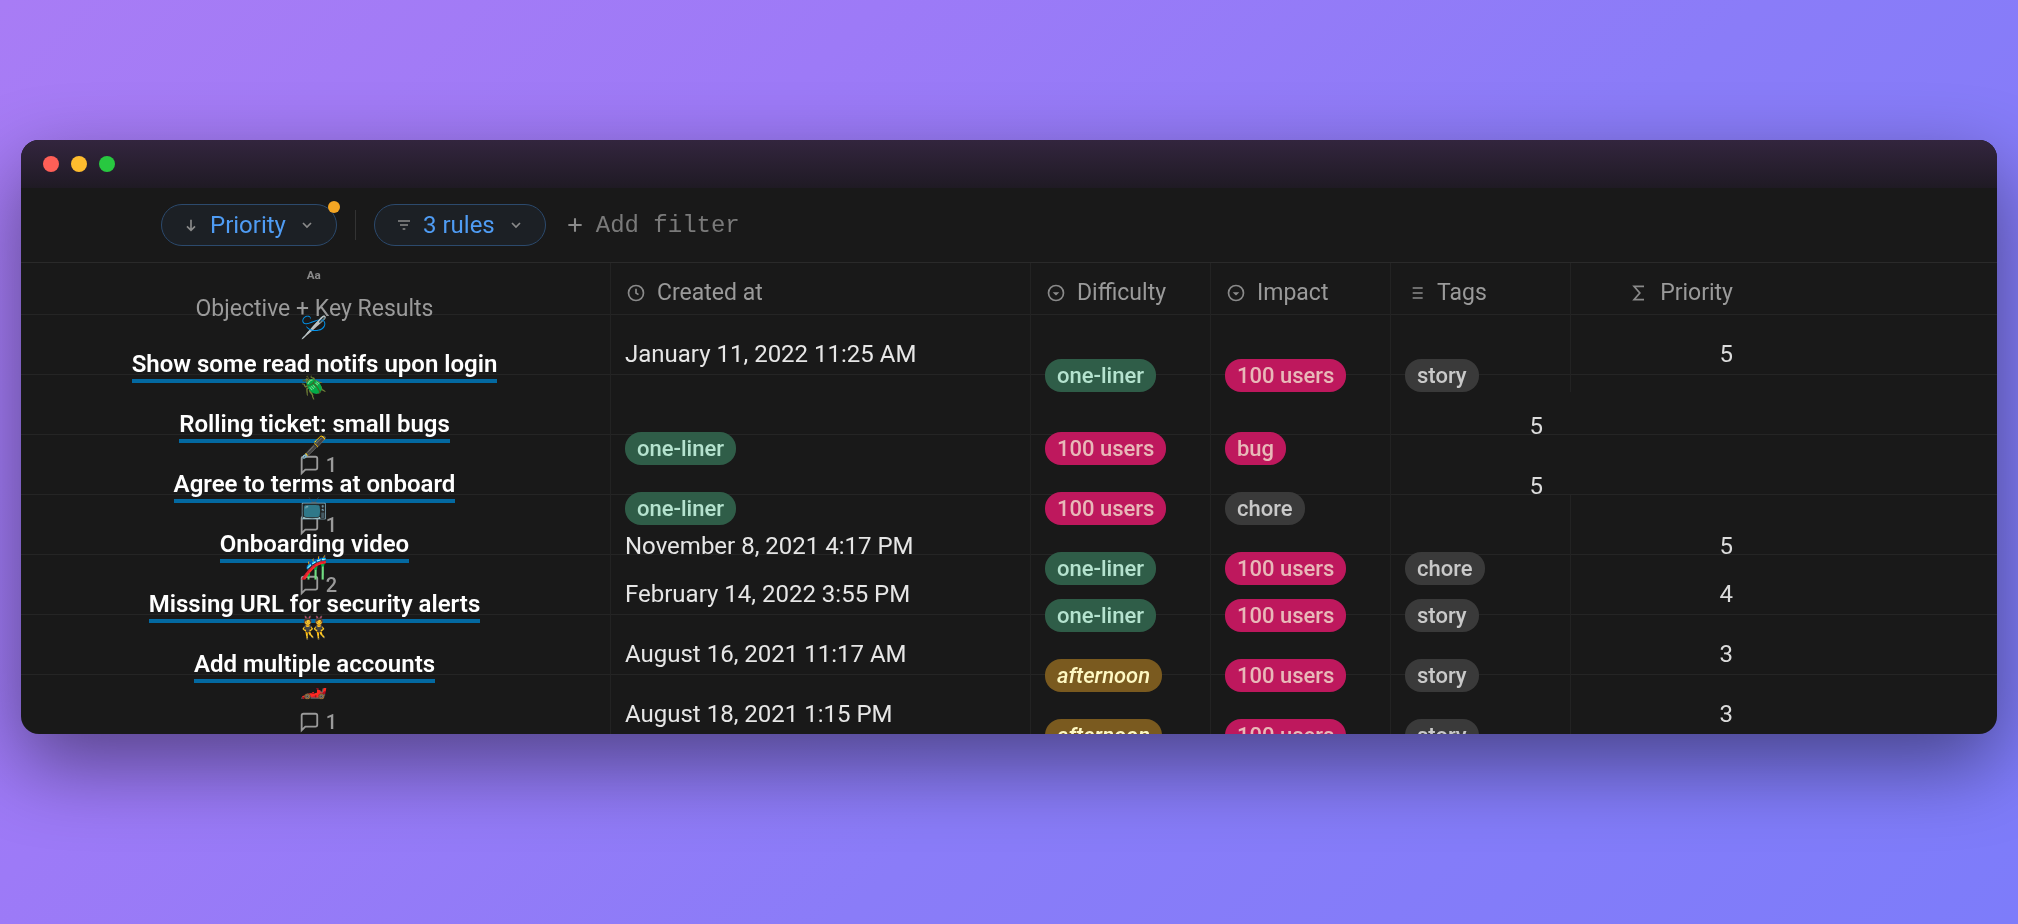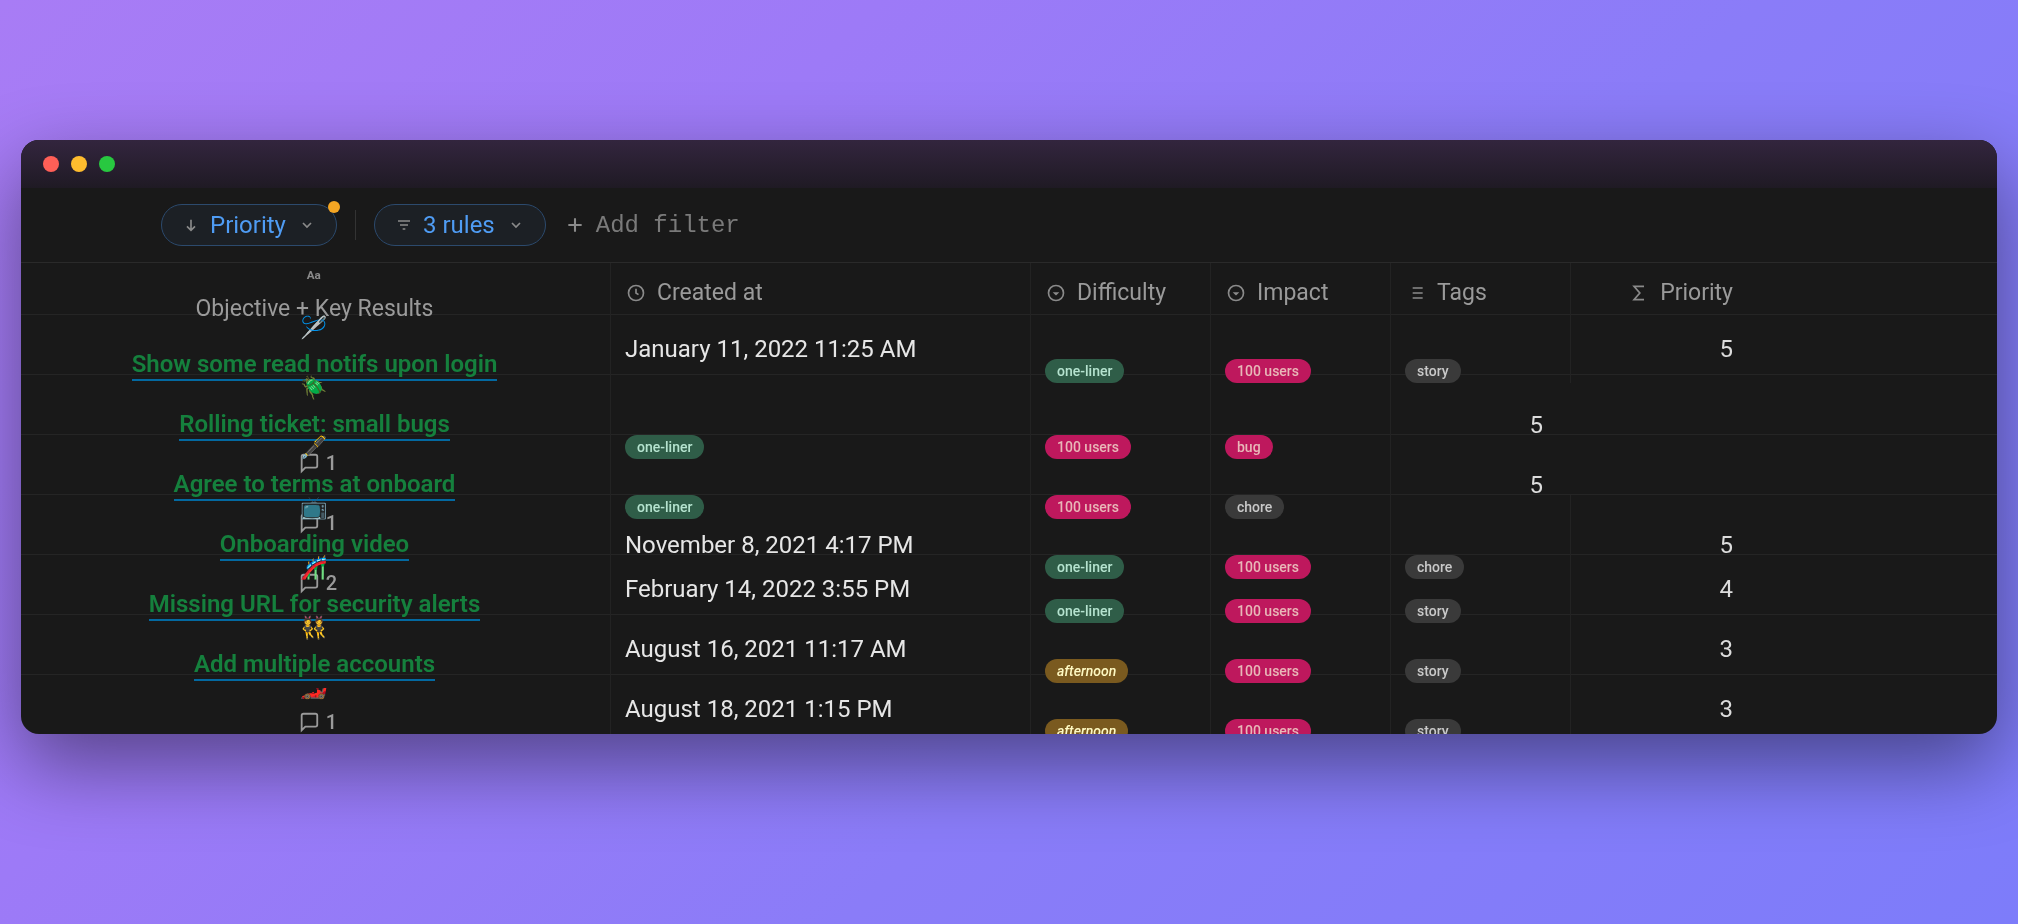--- a/index.html
+++ b/index.html
@@ -86,33 +86,33 @@
     height: 60px;
     color: #e6e6e6;
     font-size: 24px;
     border-top: 1px solid #252525;
   }
   .cell { padding: 0 14px; display: flex; align-items: center; gap: 10px; border-right: 1px solid #232323; height: 100%; }
   .headrow .cell { border-right: 1px solid #232323; }
   .cell.last, .headrow .cell.last { border-right: none; justify-content: flex-end; padding-right: 28px; }
   .title-cell { padding-left: 12px; flex-direction: column; }
   .title-cell .emoji { width: 28px; text-align: center; font-size: 22px; display: inline-block; }
-  .title-cell .title-text { font-weight: 600; color: #15803d; border-bottom: 2px solid #0369a1; padding-bottom: 1px; }
+  .title-cell .title-text { font-weight: 600; color: #ffffff; border-bottom: 4px solid #0369a1; padding-bottom: 1px; }
   .comment-badge {
     display: inline-flex; align-items: center; gap: 6px;
     color: #9a9a9a; font-size: 20px; font-weight: 500;
     margin-left: 6px;
   }
   .comment-badge svg { width: 22px; height: 22px; }
 
   .badge {
     display: inline-block;
     padding: 4px 12px;
     border-radius: 16px;
-    font-size: 14px;
+    font-size: 22px;
     font-weight: 500;
     margin-top: 44px;
   }
   .badge.green { background: #2f5d48; color: #b5e3cf; }
   .badge.brown { background: #be185d; color: #e8b8b8; }
   .badge.gold  { background: #7a5a1f; color: #fef9c3; font-style: italic; }
   .badge.gray  { background: #3a3a3a; color: #c9c9c9; }
 
   .hicon { display: inline-flex; width: 22px; height: 22px; align-items: center; justify-content: center; color: #8a8a8a; }
   .hicon svg { width: 20px; height: 20px; }

